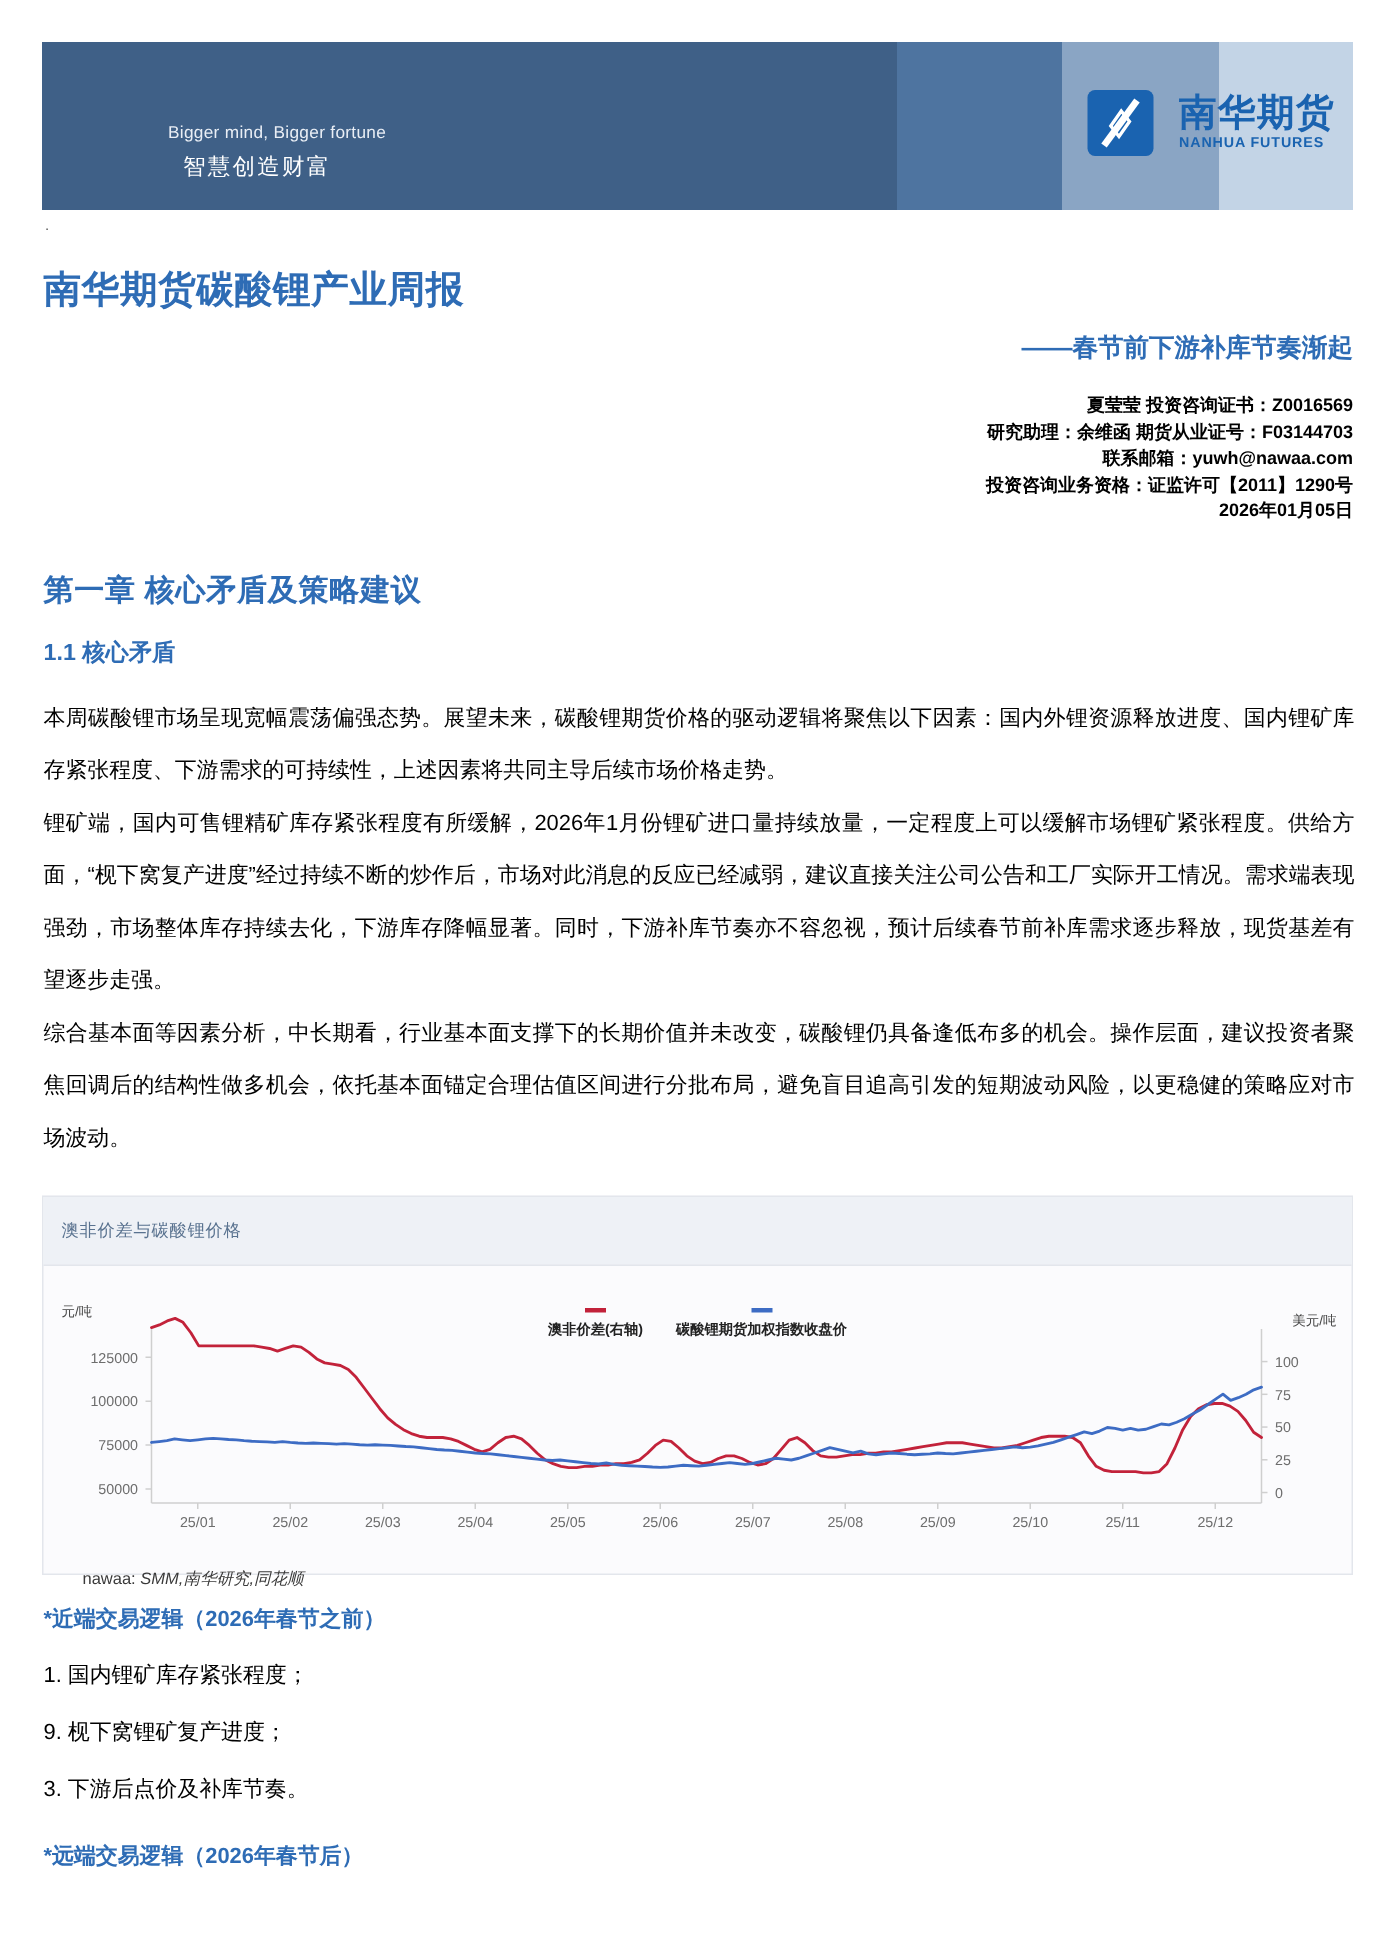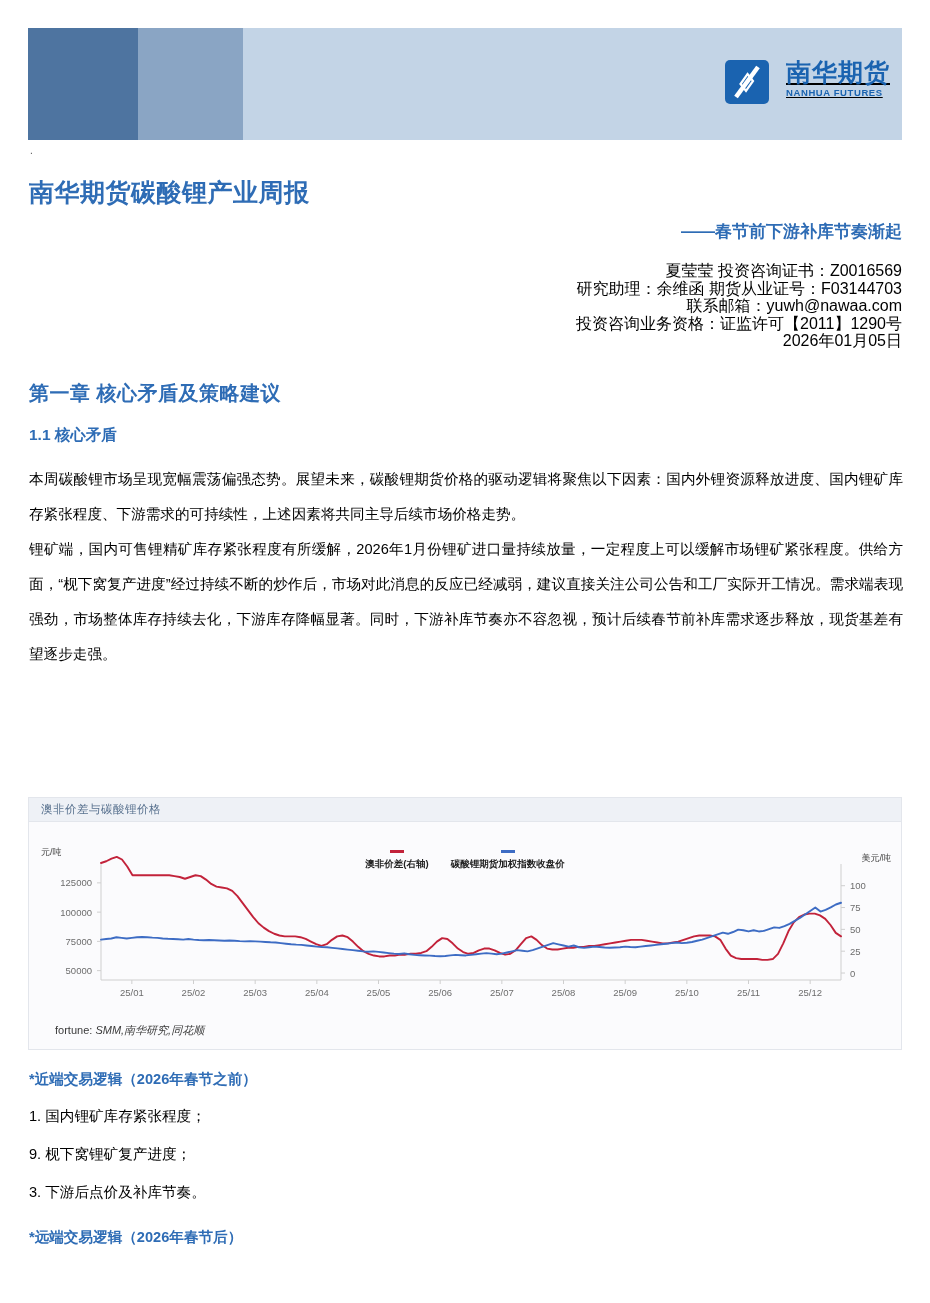--- a/index.html
+++ b/index.html
@@ -52,23 +52,22 @@
     color: #ffffff;
     letter-spacing: 1.5px;
     white-space: nowrap;
   }
 
   .logo-wrap {
     position: absolute;
     right: 12px;
     top: 32px;
     display: flex;
-    align-items: flex-start;
+    align-items: center;
     gap: 17px;
-    text-decoration: underline;
   }
   .logo-mark {
     width: 44px;
     height: 44px;
     background: #1a63b0;
     border-radius: 5px;
     position: relative;
     flex: 0 0 auto;
   }
   .logo-mark .slash {
@@ -121,22 +120,22 @@
     font-size: 17px;
     font-weight: 700;
     color: #2e6cb5;
     white-space: nowrap;
   }
   .meta {
     position: absolute;
     right: 28px;
     top: 262px;
     text-align: right;
-    font-size: 16px;
-    font-weight: 400;
+    font-size: 12px;
+    font-weight: 700;
     color: #000;
     line-height: 17.5px;
   }
   .meta div { white-space: nowrap; }
 
   
   .h1 {
     position: absolute;
     left: 29px;
     top: 380px;
@@ -177,21 +176,21 @@
     position: absolute;
     left: 28px;
     top: 797px;
     width: 874px;
     height: 253px;
     background: #fbfbfd;
     border: 1px solid #e3e6ec;
     box-sizing: border-box;
   }
   .chart-head {
-    height: 24px;
+    height: 46px;
     background: #eef1f6;
     border-bottom: 1px solid #e3e6ec;
     display: flex;
     align-items: center;
     padding-left: 12px;
     box-sizing: border-box;
   }
   .chart-head-title {
     font-size: 11.5px;
     color: #59728f;
@@ -273,20 +272,24 @@
   .list-item {
     font-size: 14.6px;
     color: #000;
     white-space: nowrap;
   }
 </style>
 </head>
 <body>
 
 <div class="banner">
+  <div class="banner-left">
+    <div class="slogan-en">Bigger mind, Bigger fortune</div>
+    <div class="slogan-cn">智慧创造财富</div>
+  </div>
   <div class="banner-band-a"></div>
   <div class="banner-band-b"></div>
   <div class="banner-band-c"></div>
 
   <div class="logo-wrap">
     <div class="logo-mark">
       <svg class="slash" viewBox="0 0 26 34">
         <path d="M24 2 L2 32" stroke="#ffffff" stroke-width="4.5" fill="none"></path>
         <path d="M13.5 9 L19 16 L12 26 L6.5 19 Z" fill="none" stroke="#ffffff" stroke-width="2.2"></path>
       </svg>
@@ -309,20 +312,21 @@
   <div>投资咨询业务资格：证监许可【2011】1290号</div>
   <div>2026年01月05日</div>
 </div>
 
 <div class="h1">第一章 核心矛盾及策略建议</div>
 <div class="h2">1.1 核心矛盾</div>
 
 <div class="body-text">
   <p class="para">本周碳酸锂市场呈现宽幅震荡偏强态势。展望未来，碳酸锂期货价格的驱动逻辑将聚焦以下因素：国内外锂资源释放进度、国内锂矿库存紧张程度、下游需求的可持续性，上述因素将共同主导后续市场价格走势。</p>
   <p class="para">锂矿端，国内可售锂精矿库存紧张程度有所缓解，2026年1月份锂矿进口量持续放量，一定程度上可以缓解市场锂矿紧张程度。供给方面，“枧下窝复产进度”经过持续不断的炒作后，市场对此消息的反应已经减弱，建议直接关注公司公告和工厂实际开工情况。需求端表现强劲，市场整体库存持续去化，下游库存降幅显著。同时，下游补库节奏亦不容忽视，预计后续春节前补库需求逐步释放，现货基差有望逐步走强。</p>
+  <p class="para">综合基本面等因素分析，中长期看，行业基本面支撑下的长期价值并未改变，碳酸锂仍具备逢低布多的机会。操作层面，建议投资者聚焦回调后的结构性做多机会，依托基本面锚定合理估值区间进行分批布局，避免盲目追高引发的短期波动风险，以更稳健的策略应对市场波动。</p>
 </div>
 
 <div class="chart-card">
   <div class="chart-head">
     <span class="chart-head-title">澳非价差与碳酸锂价格</span>
   </div>
   <div class="chart-body">
     <div class="unit-left">元/吨</div>
     <div class="unit-right">美元/吨</div>
     <div class="legend">
@@ -380,21 +384,21 @@
         <line x1="719.5" y1="158" x2="719.5" y2="162" stroke="#cfcfcf" stroke-width="1"></line>
         <text x="719.5" y="174" class="axis-label axis-label-x">25/11</text>
         <line x1="781.1666666666666" y1="158" x2="781.1666666666666" y2="162" stroke="#cfcfcf" stroke-width="1"></line>
         <text x="781.1666666666666" y="174" class="axis-label axis-label-x">25/12</text>
         <polyline points="72.00,41.02 77.25,39.27 82.50,36.65 87.74,34.90 92.99,37.52 98.24,44.51 103.49,53.24 108.74,53.24 113.99,53.24 119.23,53.24 124.48,53.24 129.73,53.24 134.98,53.24 140.23,53.24 145.48,54.11 150.72,54.98 155.97,56.73 161.22,54.98 166.47,53.24 171.72,54.11 176.96,57.60 182.21,61.97 187.46,64.59 192.71,65.46 197.96,66.33 203.21,68.95 208.45,74.19 213.70,81.17 218.95,88.16 224.20,95.14 229.45,101.25 234.70,105.62 239.94,109.11 245.19,111.73 250.44,113.48 255.69,114.35 260.94,114.35 266.18,114.35 271.43,115.22 276.68,116.97 281.93,119.59 287.18,122.21 292.43,123.95 297.67,122.21 302.92,117.84 308.17,114.35 313.42,113.48 318.67,115.22 323.91,119.59 329.16,124.83 334.41,129.19 339.66,131.81 344.91,133.56 350.16,134.43 355.40,134.43 360.65,133.56 365.90,133.56 371.15,132.68 376.40,132.68 381.65,131.81 386.89,131.81 392.14,130.94 397.39,129.19 402.64,124.83 407.89,119.59 413.13,116.10 418.38,116.97 423.63,121.33 428.88,126.57 434.13,130.06 439.38,131.81 444.62,130.94 449.87,128.32 455.12,126.57 460.37,126.57 465.62,128.32 470.87,130.94 476.11,132.68 481.36,131.81 486.61,128.32 491.86,122.21 497.11,116.10 502.35,114.35 507.60,117.84 512.85,123.08 518.10,126.57 523.35,127.44 528.60,127.44 533.84,126.57 539.09,125.70 544.34,125.70 549.59,124.83 554.84,124.83 560.09,123.95 565.33,123.95 570.58,123.08 575.83,122.21 581.08,121.33 586.33,120.46 591.57,119.59 596.82,118.71 602.07,117.84 607.32,117.84 612.57,117.84 617.82,118.71 623.06,119.59 628.31,120.46 633.56,121.33 638.81,121.33 644.06,120.46 649.30,119.59 654.55,117.84 659.80,116.10 665.05,114.35 670.30,113.48 675.55,113.48 680.79,113.48 686.04,114.35 691.29,117.84 696.54,126.57 701.79,133.56 707.04,136.17 712.28,137.05 717.53,137.05 722.78,137.05 728.03,137.05 733.28,137.92 738.52,137.92 743.77,137.05 749.02,131.81 754.27,121.33 759.52,109.11 764.77,100.38 770.01,95.14 775.26,92.52 780.51,91.65 785.76,91.65 791.01,93.40 796.26,96.89 801.50,103.00 806.75,110.86 812.00,114.35" fill="none" stroke="#c2223a" stroke-width="1.9" stroke-linejoin="round" stroke-linecap="round"></polyline>
         <polyline points="72.00,117.63 77.14,117.04 82.28,116.46 87.42,115.29 92.56,115.87 97.69,116.46 102.83,115.87 107.97,115.29 113.11,114.94 118.25,115.29 123.39,115.64 128.53,115.87 133.67,116.46 138.81,116.81 143.94,117.04 149.08,117.28 154.22,117.63 159.36,117.04 164.50,117.63 169.64,117.98 174.78,118.21 179.92,117.98 185.06,118.21 190.19,118.45 195.33,118.80 200.47,118.45 205.61,118.80 210.75,119.15 215.89,119.38 221.03,119.15 226.17,119.38 231.31,119.62 236.44,119.97 241.58,120.32 246.72,120.55 251.86,121.14 257.00,121.72 262.14,122.31 267.28,122.66 272.42,122.89 277.56,123.48 282.69,124.06 287.83,124.65 292.97,125.00 298.11,125.23 303.25,125.82 308.39,126.40 313.53,126.99 318.67,127.57 323.81,128.16 328.94,128.74 334.08,129.33 339.22,129.68 344.36,129.33 349.50,129.91 354.64,130.50 359.78,131.09 364.92,131.67 370.06,132.02 375.19,131.32 380.33,132.26 385.47,132.84 390.61,133.19 395.75,133.43 400.89,133.66 406.03,134.01 411.17,134.24 416.31,134.01 421.44,133.43 426.58,132.84 431.72,133.19 436.86,133.43 442.00,132.84 447.14,132.26 452.28,131.67 457.42,131.09 462.56,131.67 467.69,132.26 472.83,131.67 477.97,130.50 483.11,129.33 488.25,128.16 493.39,128.74 498.53,129.33 503.67,128.16 508.81,126.40 513.94,124.65 519.08,122.89 524.22,121.14 529.36,122.31 534.50,123.48 539.64,124.65 544.78,123.48 549.92,125.23 555.06,125.82 560.19,125.23 565.33,124.65 570.47,125.00 575.61,125.47 580.75,125.82 585.89,125.47 591.03,125.23 596.17,124.65 601.31,125.00 606.44,125.23 611.58,124.65 616.72,124.06 621.86,123.48 627.00,122.89 632.14,122.31 637.28,121.72 642.42,121.14 647.56,120.55 652.69,121.14 657.83,120.79 662.97,119.97 668.11,118.80 673.25,117.63 678.39,115.87 683.53,114.12 688.67,112.36 693.81,110.61 698.94,111.78 704.08,110.02 709.22,107.68 714.36,108.27 719.50,109.44 724.64,108.27 729.78,109.44 734.92,108.85 740.06,107.10 745.19,105.34 750.33,105.93 755.47,104.17 760.61,101.83 765.75,98.90 770.89,95.98 776.03,92.47 781.17,88.96 786.31,85.45 791.44,89.54 796.58,87.79 801.72,85.45 806.86,82.52 812.00,80.77" fill="none" stroke="#3d6cc4" stroke-width="1.9" stroke-linejoin="round" stroke-linecap="round"></polyline>
       </svg>
   </div>
   <div class="chart-foot">
     <span class="chart-source">
-      <span class="src-label">fortune:</span>
+      <span class="src-label">nawaa:</span>
       <span>SMM,南华研究,同花顺</span>
     </span>
   </div>
 </div>
 
 <div class="list-block" style="top:1070px;">
   <div class="list-head">*近端交易逻辑（2026年春节之前）</div>
 </div>
 <div class="list-block" style="top:1107px;">
   <div class="list-item">1. 国内锂矿库存紧张程度；</div>

